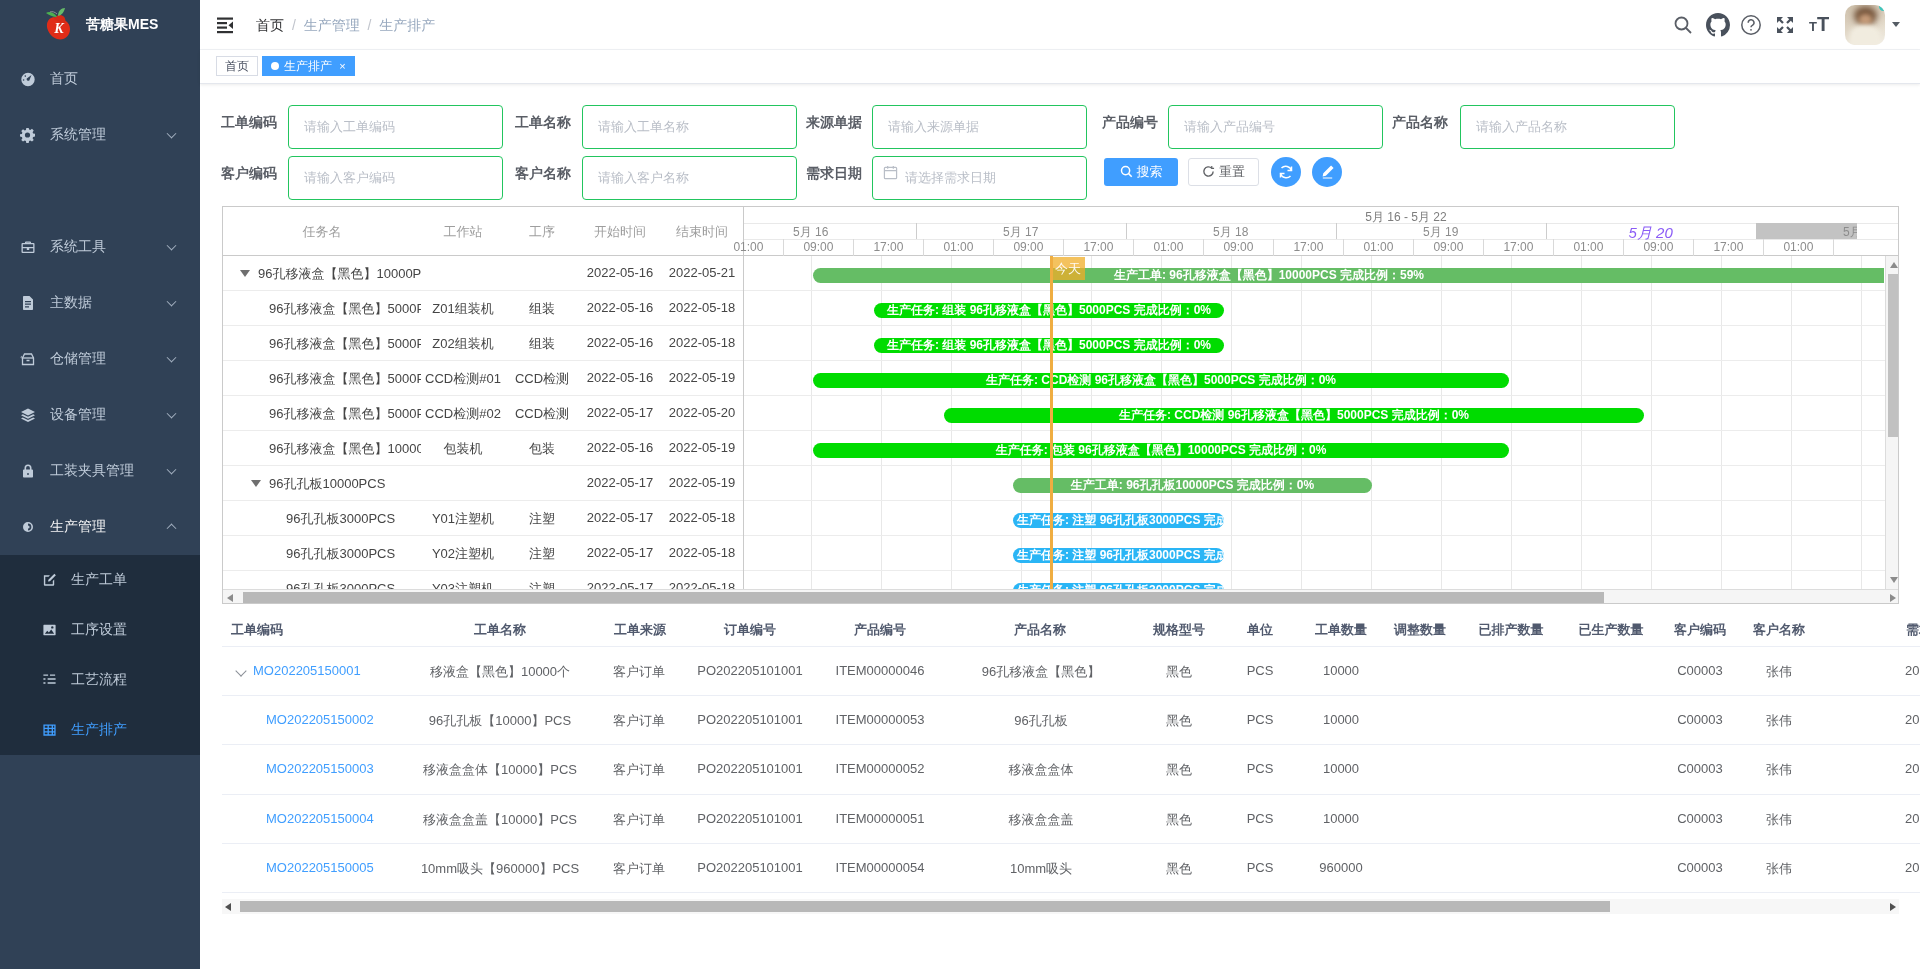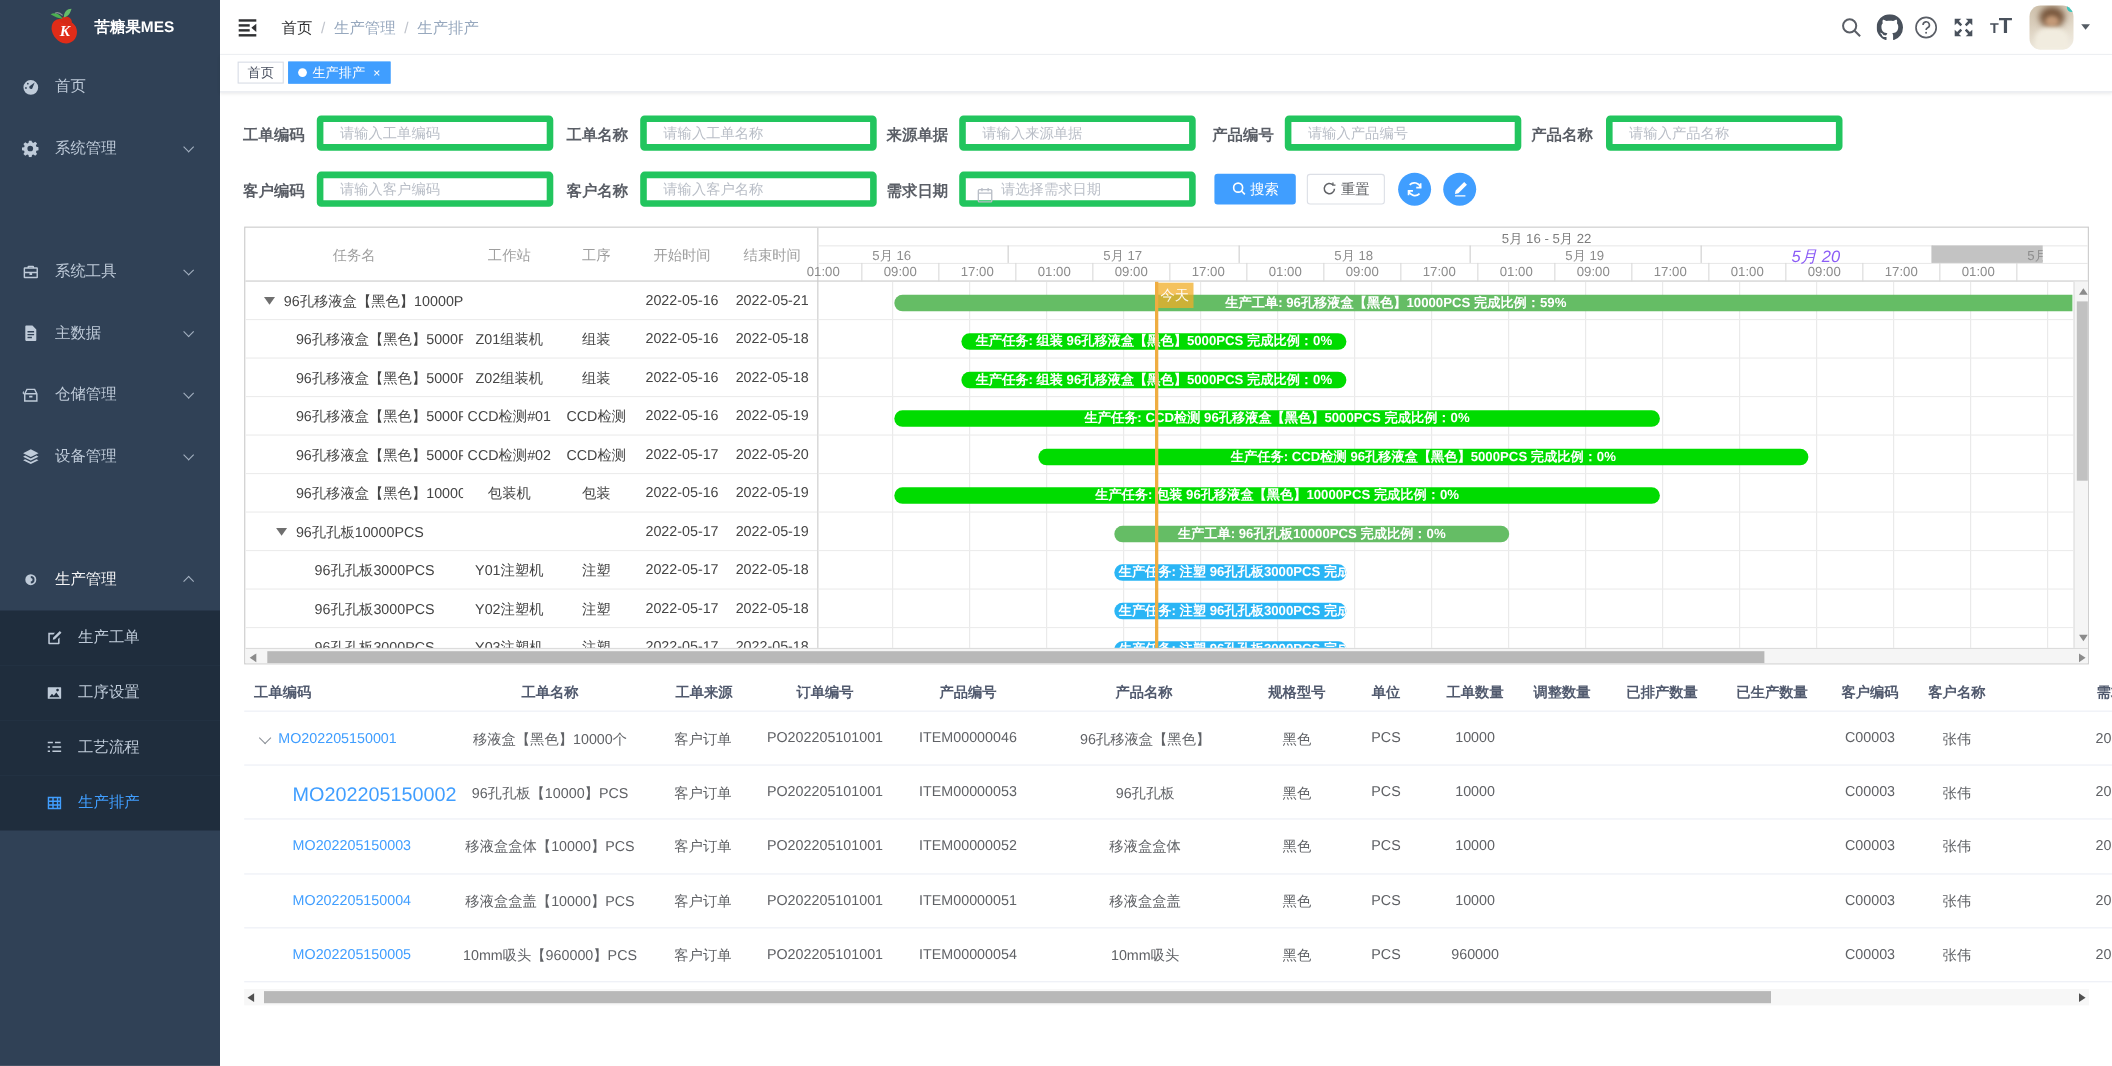--- a/index.html
+++ b/index.html
@@ -10,21 +10,21 @@
 .sidebar{position:absolute;left:0;top:0;width:200px;height:969px;background:#304156;}
 .mitem{position:absolute;left:0;width:200px;height:56px;color:#bfcbd9;font-size:14px;}
 .mitem .txt{position:absolute;left:50px;top:50%;transform:translateY(-50%);}
 .mitem .ico{position:absolute;left:20px;top:50%;transform:translateY(-50%);width:16px;height:16px;}
 .chev{position:absolute;right:25px;top:50%;width:7px;height:7px;border-right:1.3px solid #a3b0c0;border-bottom:1.3px solid #a3b0c0;}
 .chev.down{transform:translateY(-70%) rotate(45deg);}
 .chev.up{transform:translateY(-30%) rotate(-135deg);}
 .smenu{position:absolute;left:0;width:200px;height:50px;background:#1f2d3d;color:#bfcbd9;font-size:14px;}
 .smenu .txt{position:absolute;left:71px;top:50%;transform:translateY(-50%);}
 .smenu .ico{position:absolute;left:42px;top:50%;transform:translateY(-50%);width:15px;height:15px;}
-.inp{position:absolute;height:32px;width:215px;border:6px solid #22c55e;border-radius:4px;background:#fff;text-decoration:underline;}
+.inp{position:absolute;height:44px;width:215px;border:1px solid #22c55e;border-radius:4px;background:#fff;text-decoration:underline;}
 .inp .ph{position:absolute;left:15px;top:50%;transform:translateY(-50%);color:#b9bec7;font-size:13px;white-space:nowrap;}
 .flabel{position:absolute;width:58px;font-size:14px;font-weight:700;color:#5a5e66;text-align:right;white-space:nowrap;}
 .gbar{position:absolute;height:15px;border-radius:8px;color:#fff;font-size:12px;font-weight:700;
   line-height:15px;text-align:center;white-space:nowrap;overflow:hidden;}
 .cellc{position:absolute;font-size:13px;color:#454545;white-space:nowrap;transform:translateX(-50%);}
 .thc{position:absolute;font-size:13px;font-weight:700;color:#515a6e;white-space:nowrap;transform:translateX(-50%);}
 .tdc{position:absolute;font-size:13px;color:#606266;white-space:nowrap;transform:translateX(-50%);}
 .hline{position:absolute;background:#ebeef5;height:1px;}
 </style>
 </head>
@@ -77,20 +77,27 @@
       <span class="txt">仓储管理</span>
       <i class="chev down"></i>
     </div>
 <div class="mitem" style="top:387px">
       <svg class="ico" viewBox="0 0 16 16" fill="#bfcbd9">
         <path d="M8 1.5L15 5 8 8.5 1 5 8 1.5z"></path>
         <path d="M2.8 7.2L1 8.2l7 3.5 7-3.5-1.8-1-5.2 2.6-5.2-2.6z"></path>
         <path d="M2.8 10.4L1 11.4l7 3.5 7-3.5-1.8-1-5.2 2.6-5.2-2.6z"></path>
       </svg>
       <span class="txt">设备管理</span>
+      <i class="chev down"></i>
+    </div>
+<div class="mitem" style="top:443px">
+      <svg class="ico" viewBox="0 0 16 16" fill="#bfcbd9">
+        <path d="M4.5 6.5V5a3.5 3.5 0 1 1 7 0v1.5h.7c.44 0 .8.36.8.8v6.4a.8.8 0 0 1-.8.8H3.8a.8.8 0 0 1-.8-.8V7.3c0-.44.36-.8.8-.8h.7zm1.6 0h3.8V5a1.9 1.9 0 1 0-3.8 0v1.5zM7.3 10v2h1.4v-2H7.3z"></path>
+      </svg>
+      <span class="txt">工装夹具管理</span>
       <i class="chev down"></i>
     </div>
 <div class="mitem" style="top:499px;color:#f4f4f5;">
       <svg class="ico" viewBox="0 0 16 16" fill="#bfcbd9">
         <path d="M8 3a5 5 0 1 0 0 10 5 5 0 0 0 0-10zm0 1.6a3.4 3.4 0 1 1 0 6.8V4.6z"></path>
         <circle cx="8" cy="8" r="1.6"></circle>
       </svg>
       <span class="txt">生产管理</span>
       <i class="chev up"></i>
     </div>
@@ -406,21 +413,21 @@
 <div class="tdc" style="left:750px;top:663px;">PO202205101001</div>
 <div class="tdc" style="left:880px;top:663px;">ITEM00000046</div>
 <div class="tdc" style="left:1041px;top:663px;">96孔移液盒【黑色】</div>
 <div class="tdc" style="left:1179px;top:663px;">黑色</div>
 <div class="tdc" style="left:1260px;top:663px;">PCS</div>
 <div class="tdc" style="left:1341px;top:663px;">10000</div>
 <div class="tdc" style="left:1700px;top:663px;">C00003</div>
 <div class="tdc" style="left:1779px;top:663px;">张伟</div>
 <div class="abs" style="left:1905px;top:663px;font-size:13px;color:#606266;white-space:nowrap;">2022-05-21</div>
 <div class="hline" style="left:222px;top:695.2px;width:1698px;"></div>
-<div class="abs" style="left:266px;top:712px;font-size:18px;color:#409eff;">MO202205150002</div>
+<div class="abs" style="left:266px;top:712px;font-size:13px;color:#409eff;">MO202205150002</div>
 <div class="tdc" style="left:500px;top:712px;">96孔孔板【10000】PCS</div>
 <div class="tdc" style="left:639px;top:712px;">客户订单</div>
 <div class="tdc" style="left:750px;top:712px;">PO202205101001</div>
 <div class="tdc" style="left:880px;top:712px;">ITEM00000053</div>
 <div class="tdc" style="left:1041px;top:712px;">96孔孔板</div>
 <div class="tdc" style="left:1179px;top:712px;">黑色</div>
 <div class="tdc" style="left:1260px;top:712px;">PCS</div>
 <div class="tdc" style="left:1341px;top:712px;">10000</div>
 <div class="tdc" style="left:1700px;top:712px;">C00003</div>
 <div class="tdc" style="left:1779px;top:712px;">张伟</div>

